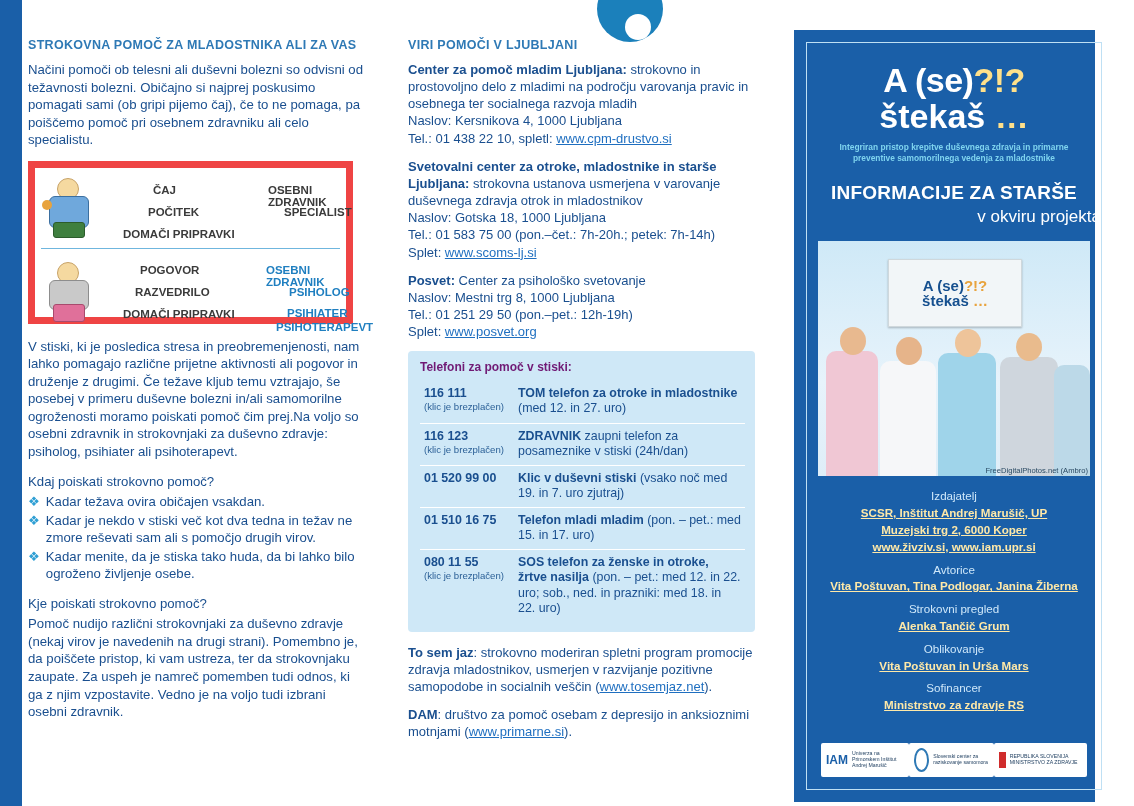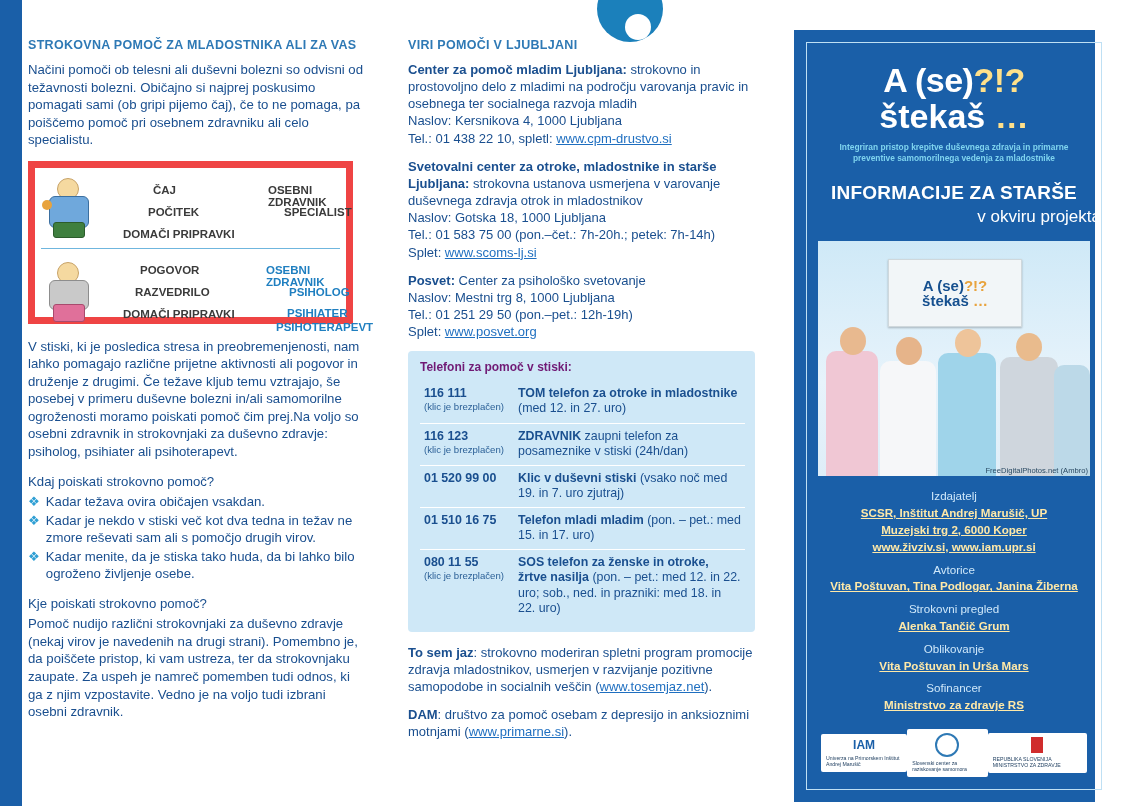--- a/index.html
+++ b/index.html
@@ -145,21 +145,20 @@
   .pub .strong{font-weight:bold;color:#ffe9a8;text-decoration:underline;}
 
   
   .botlogos{
     position:absolute;left:0;right:0;bottom:12px;display:flex;justify-content:space-around;
     align-items:center;padding:0 14px;
   }
   .blogo{
     background:#ffffff;border-radius:2px;padding:4px 5px;display:flex;align-items:center;gap:4px;
     min-height:26px;
-    flex-direction:column;
   }
   .blogo .mark{font-weight:bold;color:#1a5fa8;font-size:12px;}
   .blogo .txt{font-size:5.2px;line-height:1.12;color:#1a3a5c;text-align:left;}
 
   .roundmark{width:20px;height:20px;border-radius:50%;border:2px solid #2e79b5;}
 </style>
 </head>
 <body>
 
 <div class="page">

